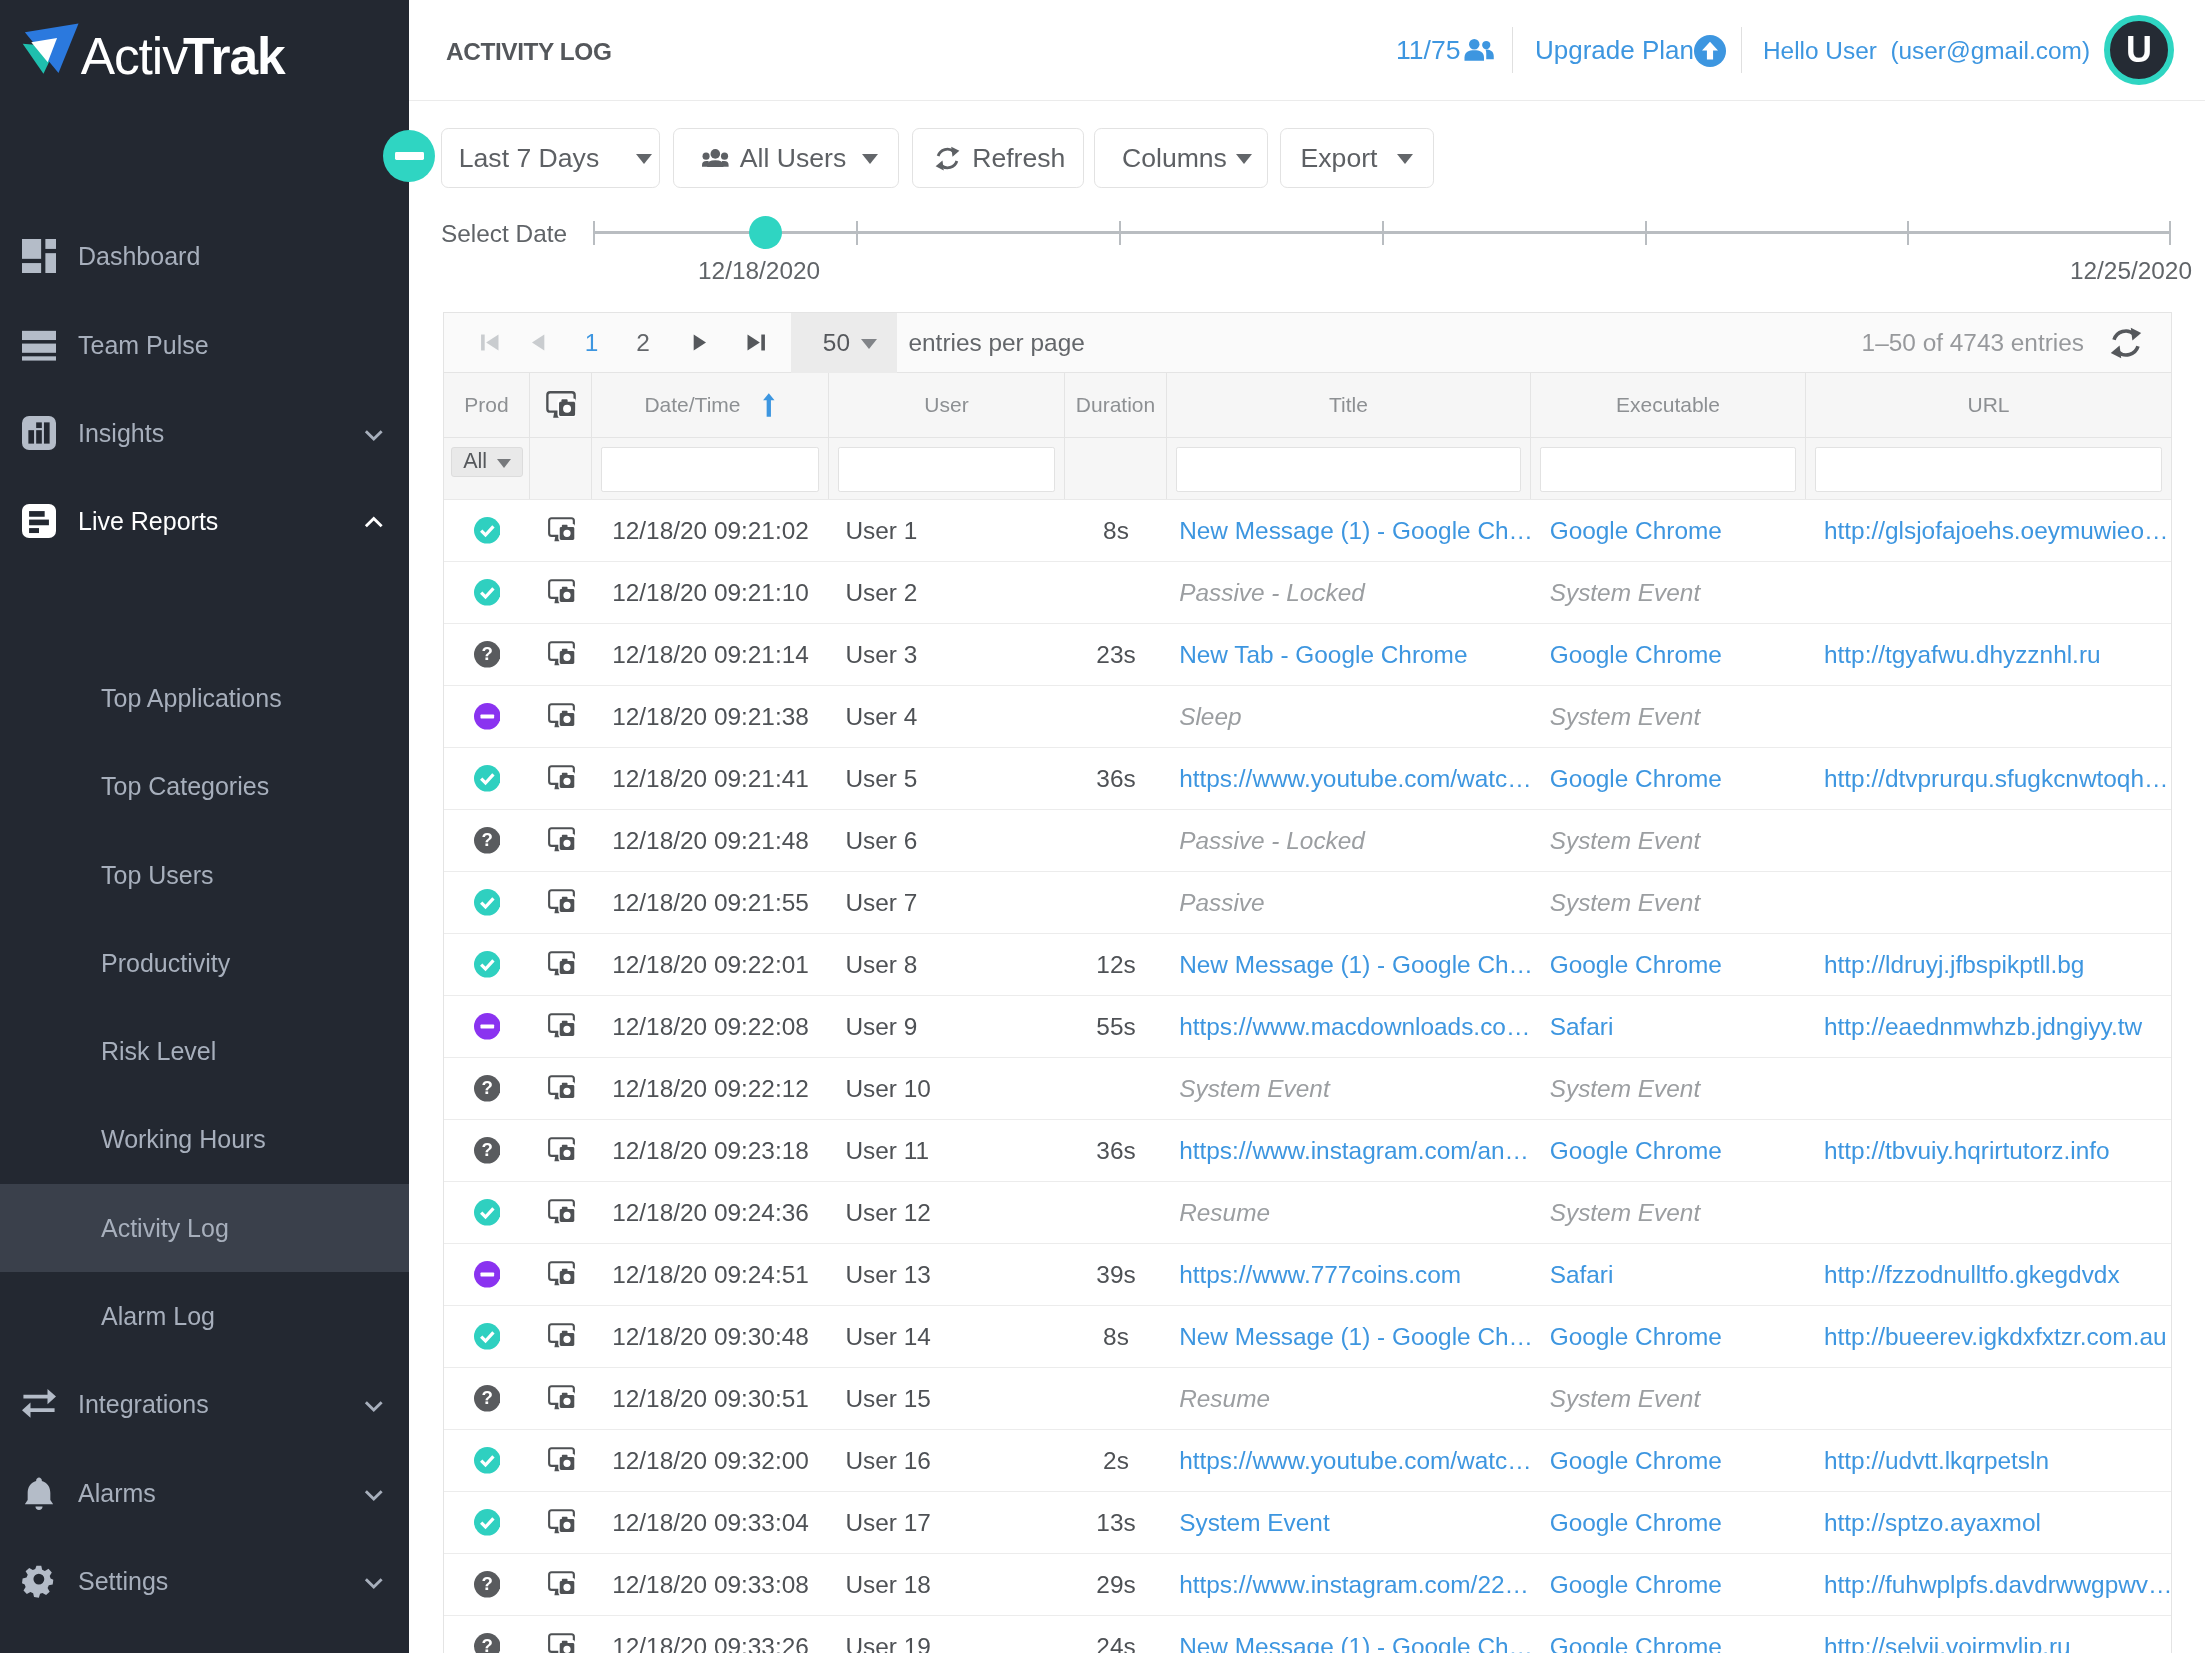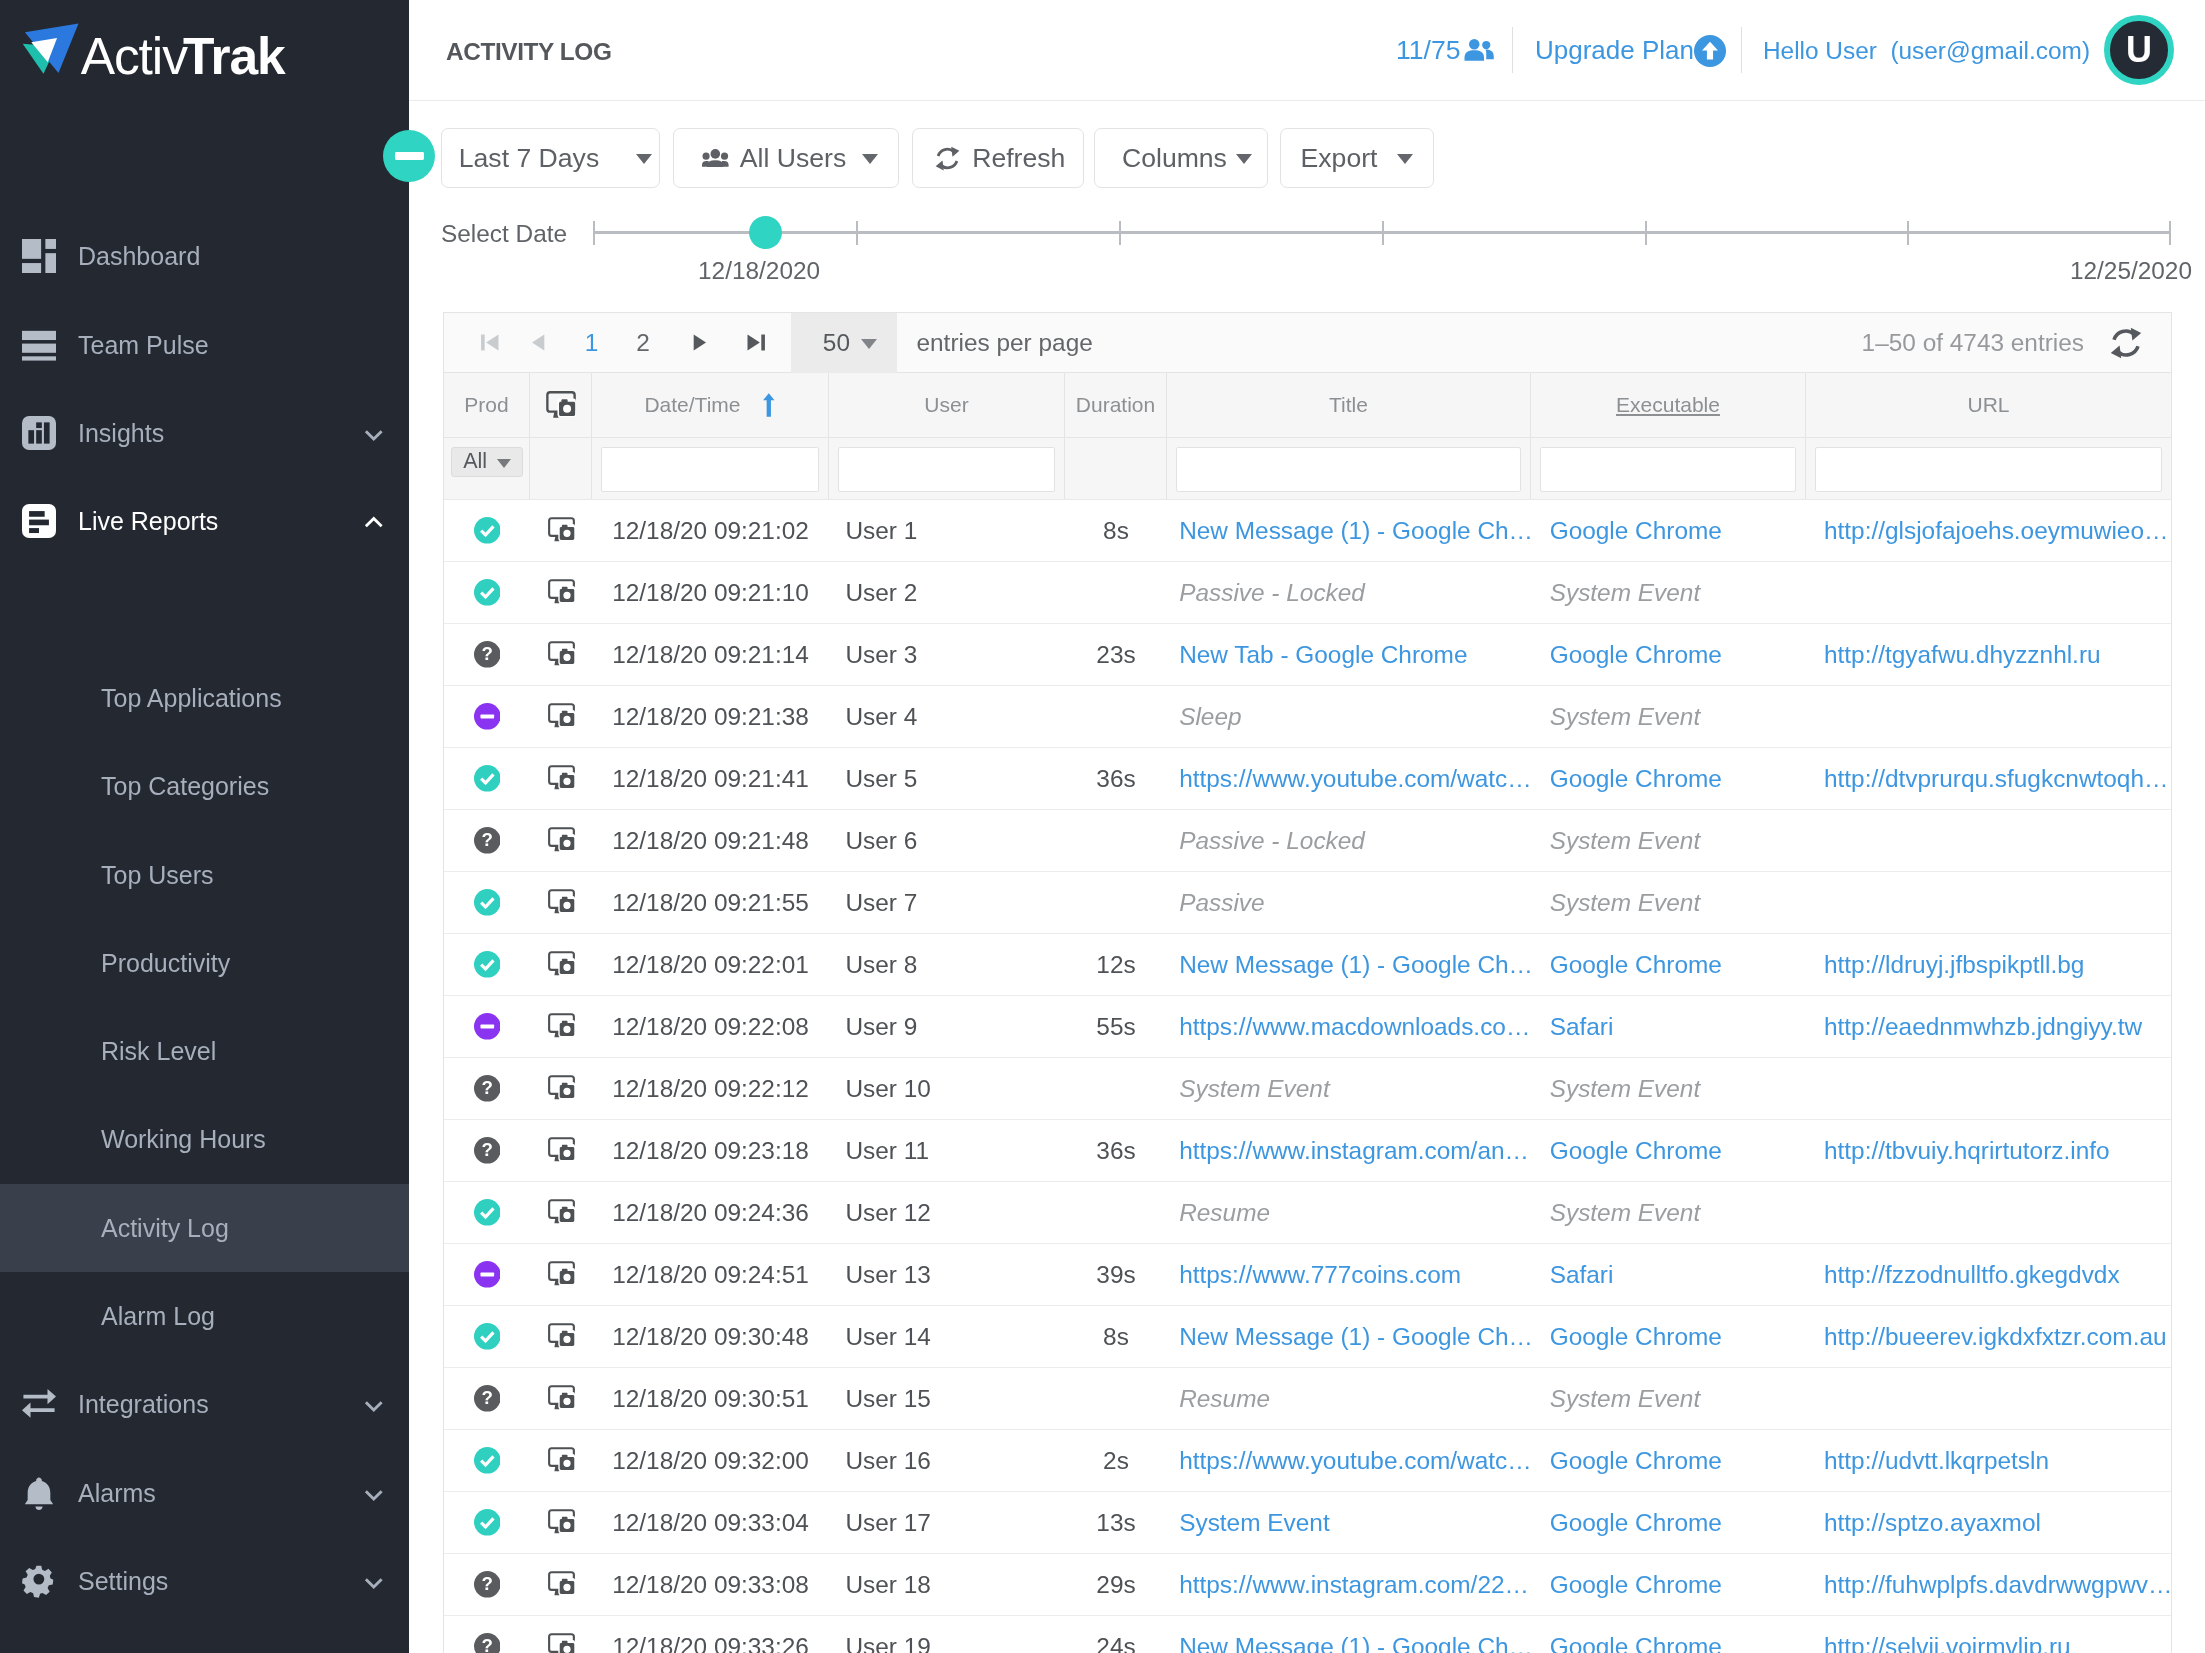--- a/index.html
+++ b/index.html
@@ -248,21 +248,21 @@
         <svg class="pg-ico" style="margin-left:35px;" viewBox="0 0 40 40">
             <path d="M12 9 L12 31 L29 20 Z" fill="#55585c"></path>
           </svg>
         <svg class="pg-ico" style="margin-left:27px;" viewBox="0 0 40 40">
             <g fill="#55585c">
               <path d="M9 9 L9 31 L26 20 Z"></path>
               <rect x="28" y="9" width="5" height="22"></rect>
             </g>
           </svg>
         <span id="pp-box">50<span class="caret" style="margin-left:11.5px; border-top-color:#818488;"></span></span>
-        <span style="margin-left:19px;">entries per page</span>
+        <span style="margin-left:11px;">entries per page</span>
         <span style="margin-left:auto; color:#97999c;">1–50 of 4743 entries</span>
         <svg width="32" height="32" viewBox="0 0 40 40" style="margin-left:26px; margin-right:29px;">
             <g fill="none" stroke="#55585c" stroke-width="4.5">
               <path d="M5 16 A 15.5 15.5 0 0 1 30 9"></path>
               <path d="M35 24 A 15.5 15.5 0 0 1 10 31"></path>
             </g>
             <path d="M26 1 L39 7.5 L28 17 Z" fill="#55585c"></path>
             <path d="M14 39 L1 32.5 L12 23 Z" fill="#55585c"></path>
           </svg>
       </div>
@@ -275,21 +275,21 @@
               <rect x="14.5" y="9.5" width="23.5" height="24" rx="3" fill="#ffffff"></rect>
               <path d="M19.5 12 C19.5 11.2 20.1 10.6 20.9 10.6 L26.1 10.6 C26.9 10.6 27.5 11.2 27.5 12 L27.5 13.8 L35 13.8 C36.1 13.8 37 14.7 37 15.8 L37 30 C37 31.1 36.1 32 35 32 L18.5 32 C17.4 32 16.5 31.1 16.5 30 L16.5 15.8 C16.5 14.7 17.4 13.8 18.5 13.8 L19.5 13.8 Z M26.75 17.7 A 5.1 5.1 0 1 0 26.75 27.9 A 5.1 5.1 0 1 0 26.75 17.7 Z" fill="#4e5154" fill-rule="evenodd"></path>
             </svg>
           </div>
         <div class="hc" style="width:237px;">Date/Time<svg style="margin-left:21.5px;" width="13.6" height="24" viewBox="0 0 19 33">
               <path d="M9.5 0 L17.5 10 L12.5 10 L12.5 33 L6.5 33 L6.5 10 L1.5 10 Z" fill="#3d96e0"></path>
             </svg></div>
         <div class="hc" style="width:236px;">User</div>
         <div class="hc" style="width:102px;">Duration</div>
         <div class="hc" style="width:364px;">Title</div>
-        <div class="hc" style="width:275px;text-decoration:underline;">Executable</div>
+        <div class="hc" style="width:275px;">Executable</div>
         <div class="hc" style="width:365px;">URL</div>
       </div>
       <div id="filter-row">
         <div class="fc" style="width:86px;">
             <span id="all-box">All<span class="caret" style="margin-left:10px; border-top-width:9.3px; border-left-width:7.2px; border-right-width:7.2px; border-top-color:#77797c;"></span></span>
           </div>
         <div class="fc" style="width:62px;"></div>
         <div class="fc" style="width:237px;">
             <span class="finput"></span>
           </div>

